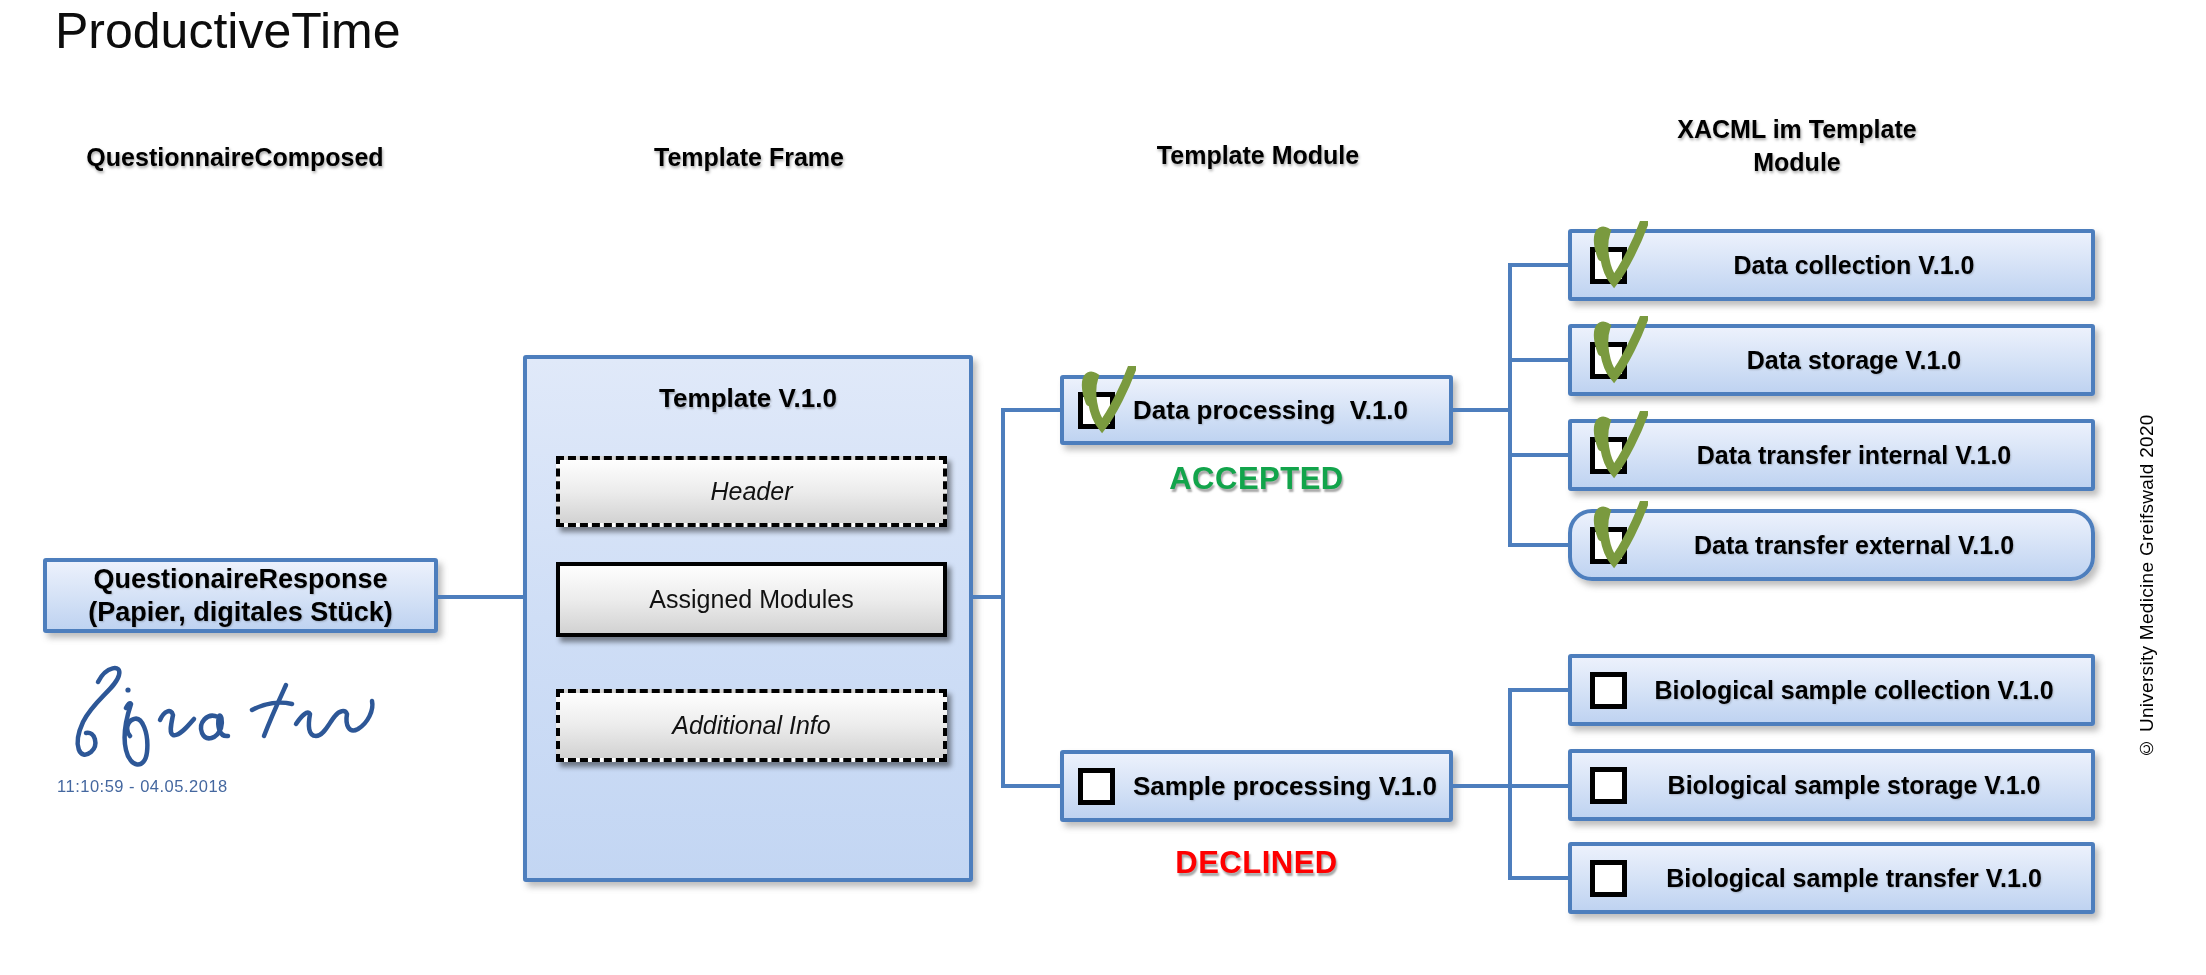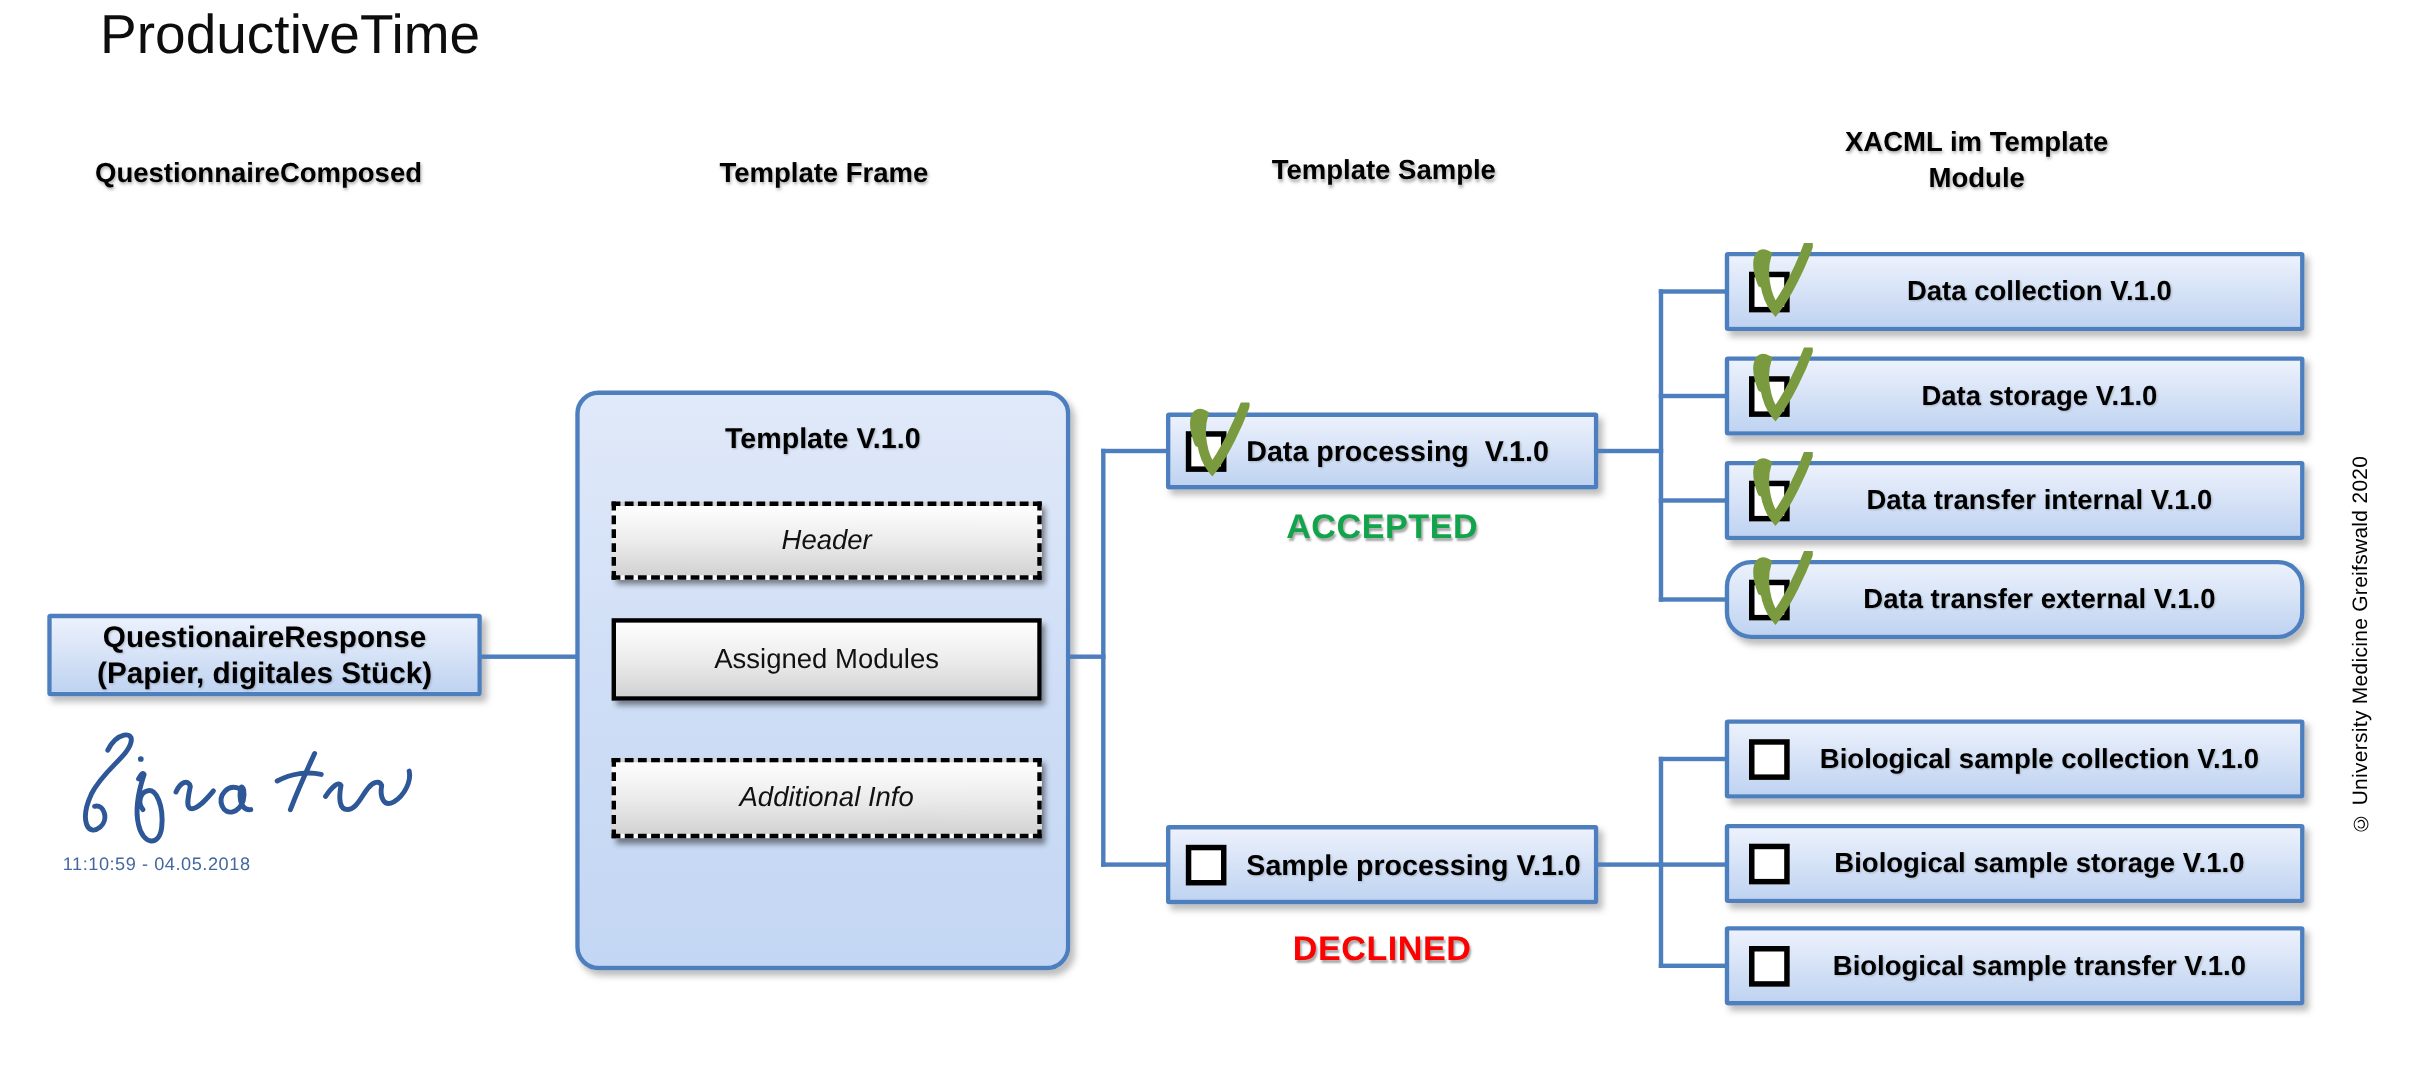--- a/index.html
+++ b/index.html
@@ -3,21 +3,21 @@
 <meta charset="utf-8">
 <style>
   html,body { margin:0; padding:0; background:#ffffff; }
   .canvas {
     position:relative; width:2206px; height:975px; overflow:hidden;
     background:#ffffff; font-family:"Liberation Sans", sans-serif; color:#000;
   }
 
   .page-title {
     position:absolute; left:55px; top:2px; font-size:50px; font-weight:400;
-    color:#0d0d0d; letter-spacing:0px;margin-left:36px;
+    color:#0d0d0d; letter-spacing:0px;
   }
 
   .col-header {
     position:absolute; font-weight:bold; font-size:25px; text-align:center;
     color:#000; text-shadow:1px 2px 3px rgba(0,0,0,0.35); line-height:1.3;
   }
   #col1 { left:35px;  top:141px; width:400px; }
   #col2 { left:549px; top:141px; width:400px; }
   #col3 { left:1058px;top:139px; width:400px; }
   #col4 { left:1667px;top:113px; width:260px; }
@@ -30,21 +30,21 @@
   }
 
   
   #qr-box { left:43px; top:558px; width:395px; height:75px;
     display:flex; flex-direction:column; align-items:center; justify-content:center;
     font-weight:bold; font-size:27px; line-height:33px; text-align:center;
     text-shadow:1px 1px 2px rgba(0,0,0,0.2); }
 
   
   #frame-box { left:523px; top:355px; width:450px; height:527px;
-    background:linear-gradient(180deg,#e0e9f9 0%,#cfdef6 50%,#c3d6f3 100%);border-radius:21px; }
+    background:linear-gradient(180deg,#e0e9f9 0%,#cfdef6 50%,#c3d6f3 100%); }
   #frame-title { position:absolute; left:0; top:24px; width:100%; text-align:center;
     font-weight:bold; font-size:26px; text-shadow:1px 1.5px 2px rgba(0,0,0,0.25); }
   .graybox {
     position:absolute; left:29px; width:391px; box-sizing:border-box;
     background:linear-gradient(180deg,#fefefe 0%,#ececec 50%,#d2d2d2 100%);
     display:flex; align-items:center; justify-content:center;
     font-size:25px; color:#111; box-shadow:4px 5px 5px rgba(0,0,0,0.45);
   }
   .graybox.dashed { border:4px dashed #000; font-style:italic; }
   .graybox.solid  { border:4px solid  #000; }
@@ -96,21 +96,21 @@
 </style>
 </head>
 <body>
 
 <div class="canvas">
 
   <div class="page-title">ProductiveTime</div>
 
   <div class="col-header" id="col1">QuestionnaireComposed</div>
   <div class="col-header" id="col2">Template Frame</div>
-  <div class="col-header" id="col3">Template Sample</div>
+  <div class="col-header" id="col3">Template Module</div>
   <div class="col-header" id="col4">XACML im Template Module</div>
 
   <div class="bluebox" id="qr-box">
     <div>QuestionaireResponse</div>
     <div>(Papier, digitales Stück)</div>
   </div>
 
   <svg id="signature" viewBox="0 0 350 122">
     <g fill="none" stroke="#2d5797" stroke-width="4.5" stroke-linecap="round" stroke-linejoin="round">
       <path d="M46 24 C54 8 70 6 67 17 C64 30 42 42 31 64 C20 88 28 103 39 94 C47 87 43 73 34 75"></path>

